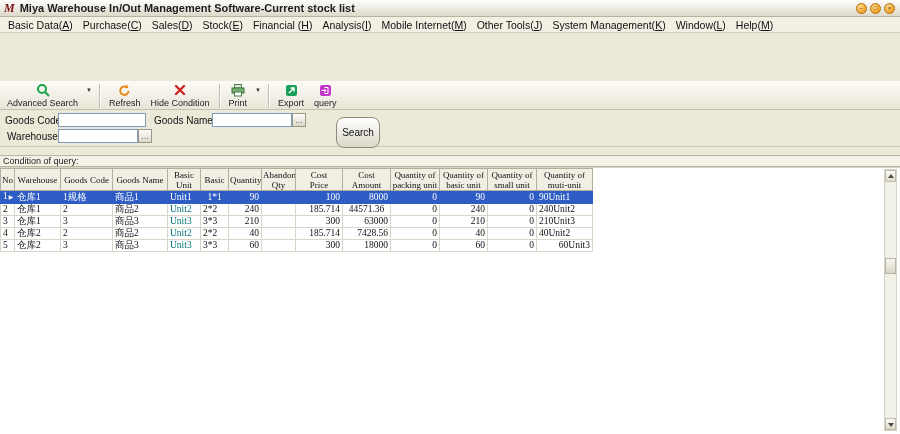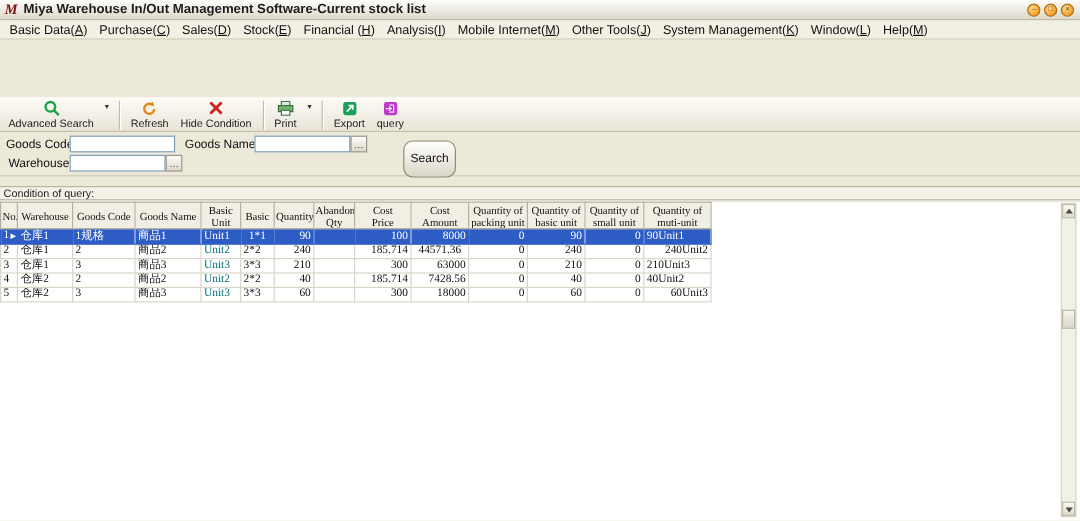--- a/index.html
+++ b/index.html
@@ -243,21 +243,21 @@
             <td style="text-align: left;">商品2</td>
             <td class="unit-cell" style="text-align: left;">Unit2</td>
             <td style="text-align: left;">2*2</td>
             <td style="text-align: right;">240</td>
             <td style="text-align: right;"></td>
             <td style="text-align: right;">185.714</td>
             <td style="text-align: center;">44571.36</td>
             <td style="text-align: right;">0</td>
             <td style="text-align: right;">240</td>
             <td style="text-align: right;">0</td>
-            <td style="text-align: right;">240Unit2</td>
+            <td style="text-align: left;">240Unit2</td>
           </tr>
           <tr>
             <td style="text-align: left;">3</td>
             <td style="text-align: left;">仓库1</td>
             <td style="text-align: left;">3</td>
             <td style="text-align: left;">商品3</td>
             <td class="unit-cell" style="text-align: left;">Unit3</td>
             <td style="text-align: left;">3*3</td>
             <td style="text-align: right;">210</td>
             <td style="text-align: right;"></td>

